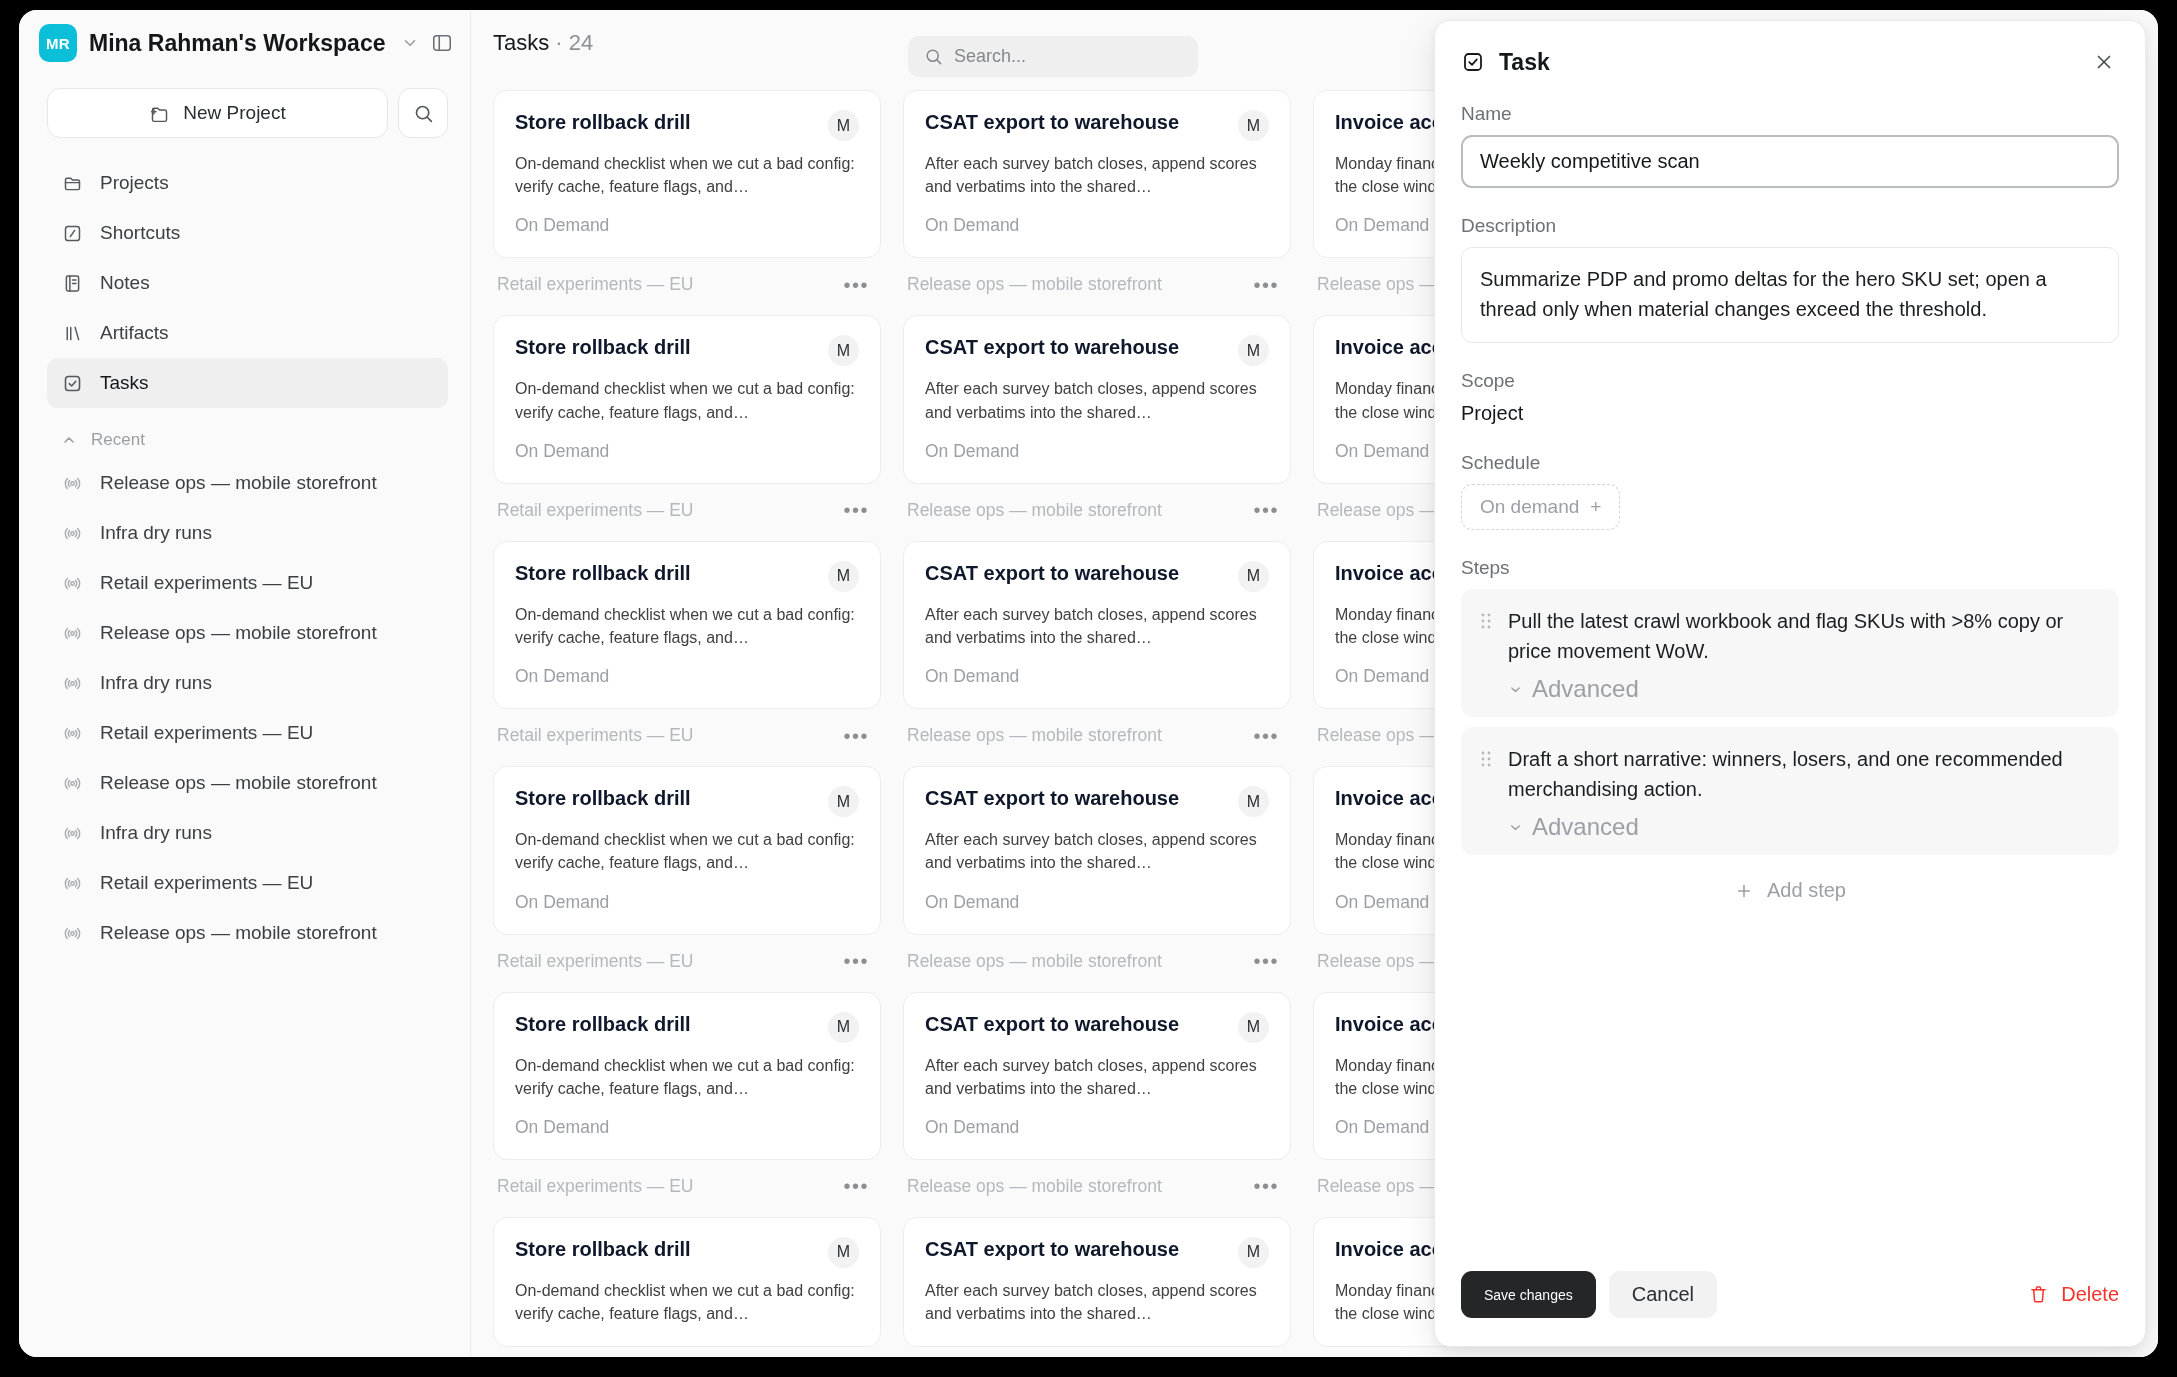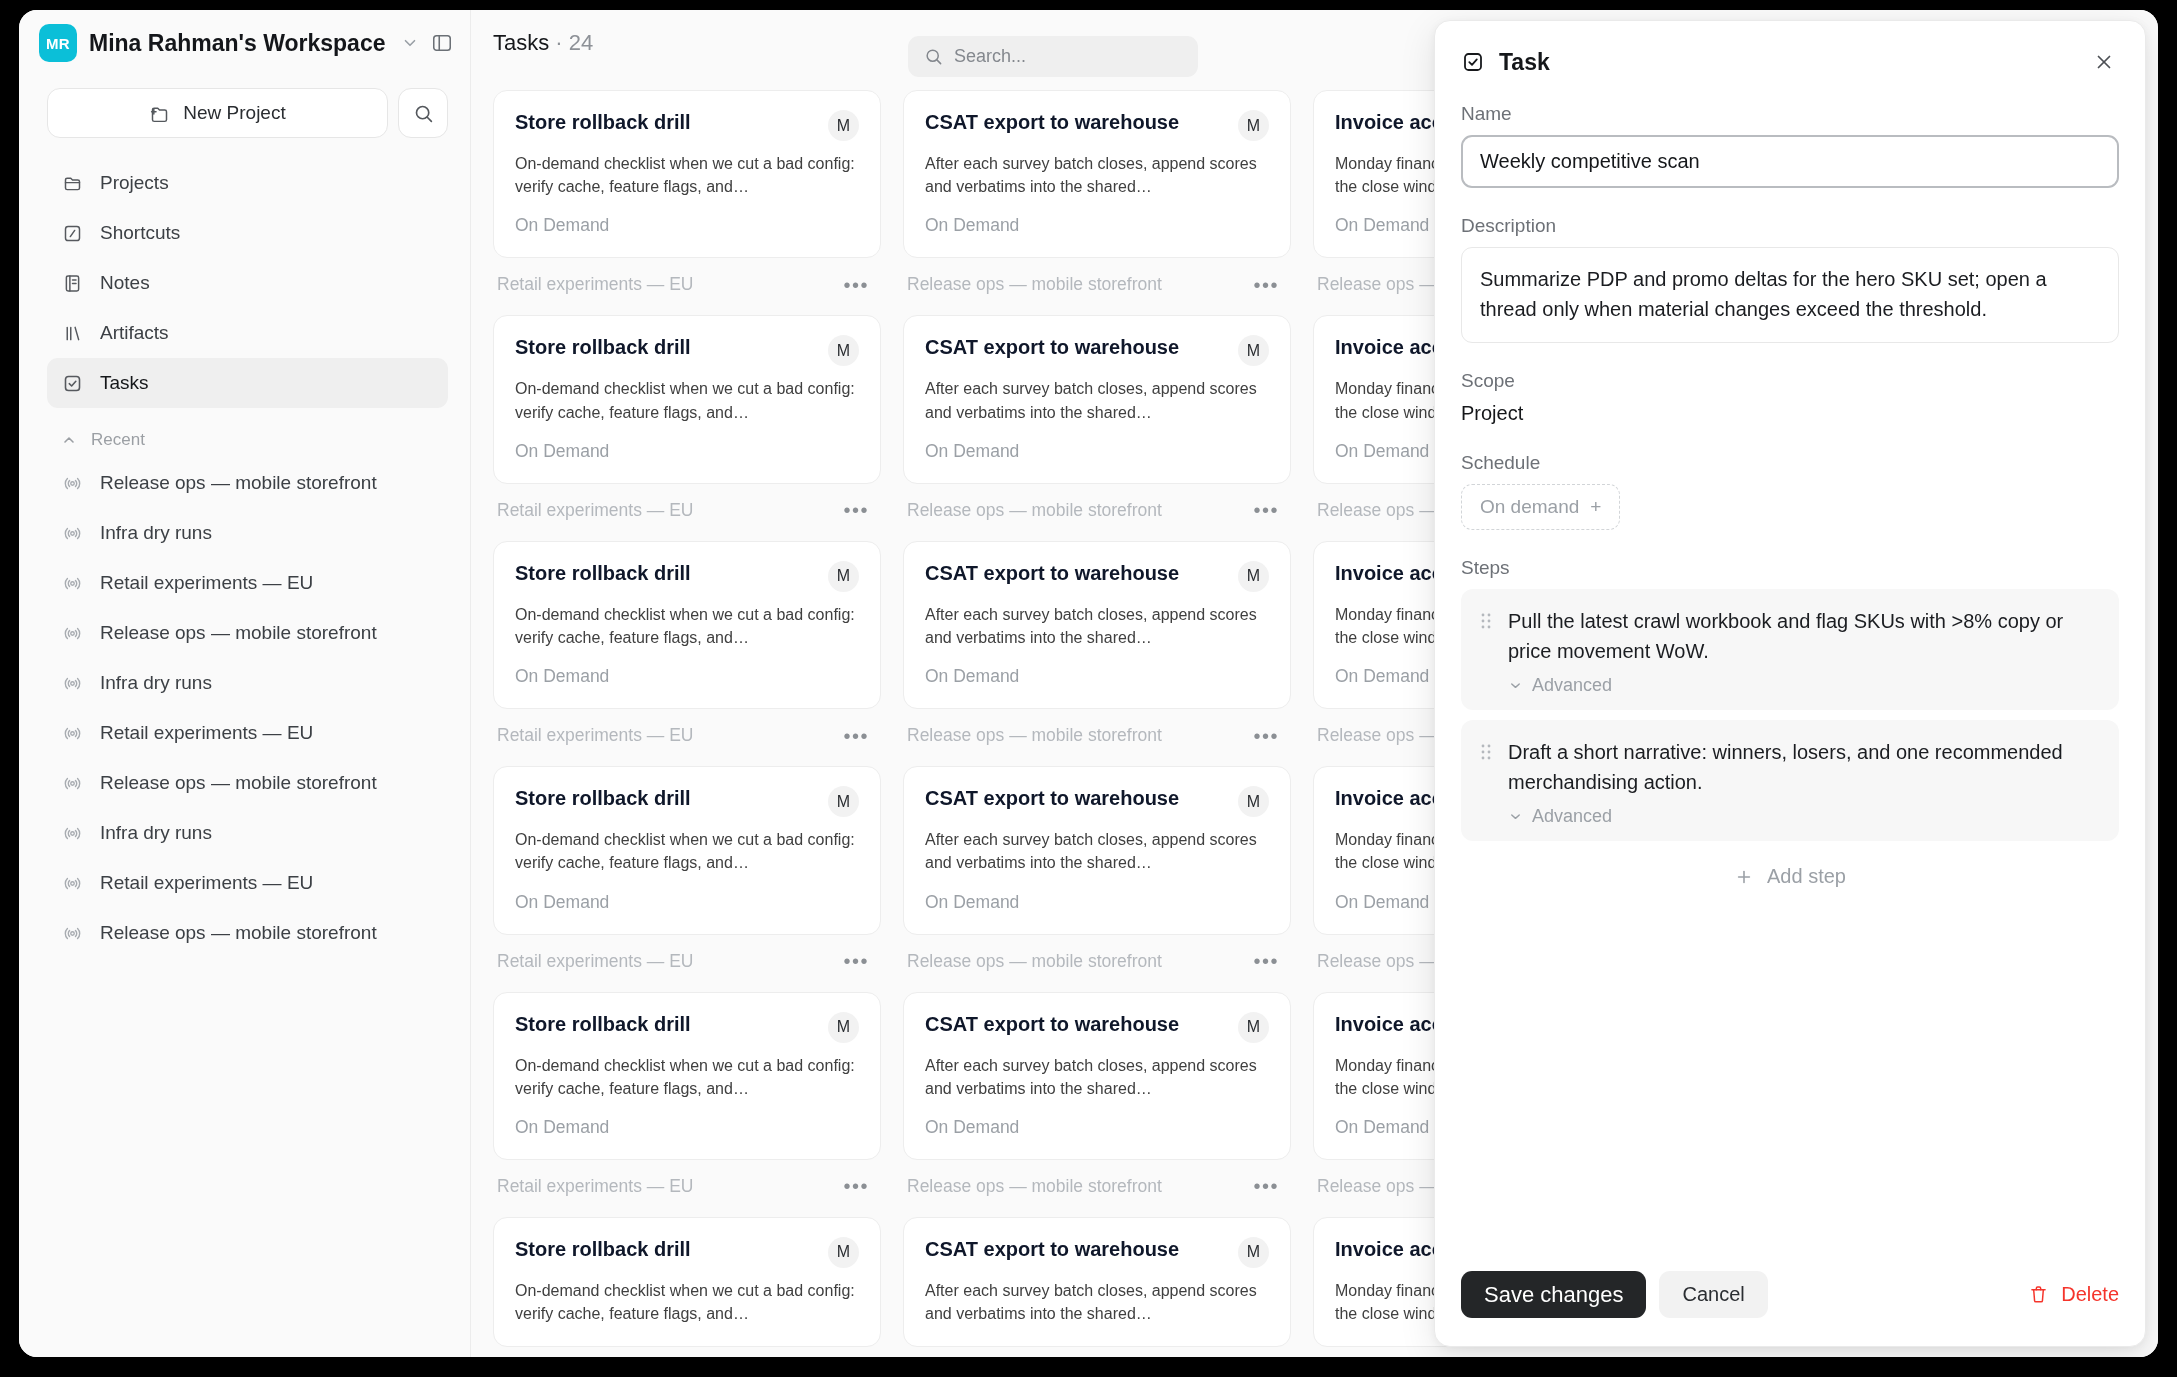--- a/index.html
+++ b/index.html
@@ -337,42 +337,42 @@
   .step-body { flex: 1; }
   .step-text {
     font-size: 20px;
     line-height: 1.5;
     color: #1b1d21;
   }
   .advanced {
     margin-top: 9px;
     display: flex; align-items: center; gap: 9px;
     color: #9ba0a6;
-    font-size: 18px;
+    font-size: 24px;
   }
   .add-step {
     display: flex; align-items: center; justify-content: center;
     gap: 13px;
     color: #9ba0a6;
     font-size: 20px;
     padding: 14px 0 0 0;
   }
   .dp-footer {
     display: flex; align-items: center;
     padding: 22px 26px 28px 26px;
     gap: 13px;
   }
   .btn-save {
     background: #242628;
     color: #ffffff;
     border: none;
     border-radius: 11px;
     height: 47px;
     padding: 0 23px;
-    font-size: 22px;
+    font-size: 14px;
     font-family: "Liberation Sans", sans-serif;
   }
   .btn-cancel {
     background: #f2f2f2;
     color: #2b2e32;
     border: none;
     border-radius: 11px;
     height: 47px;
     padding: 0 23px;
     font-size: 20px;

